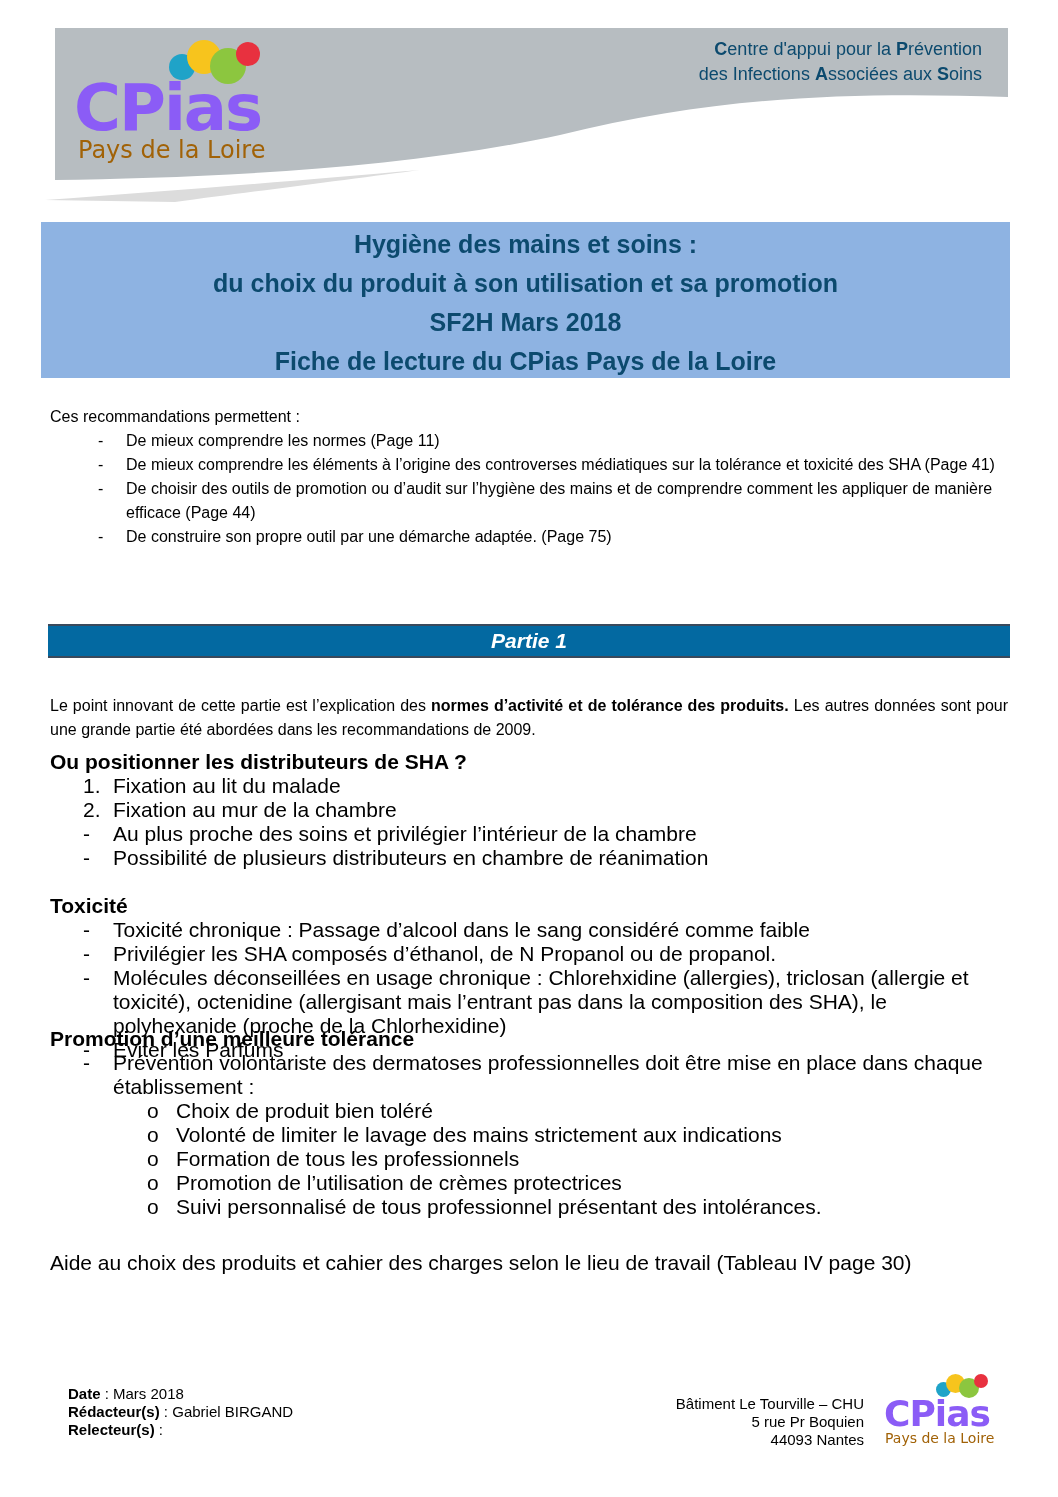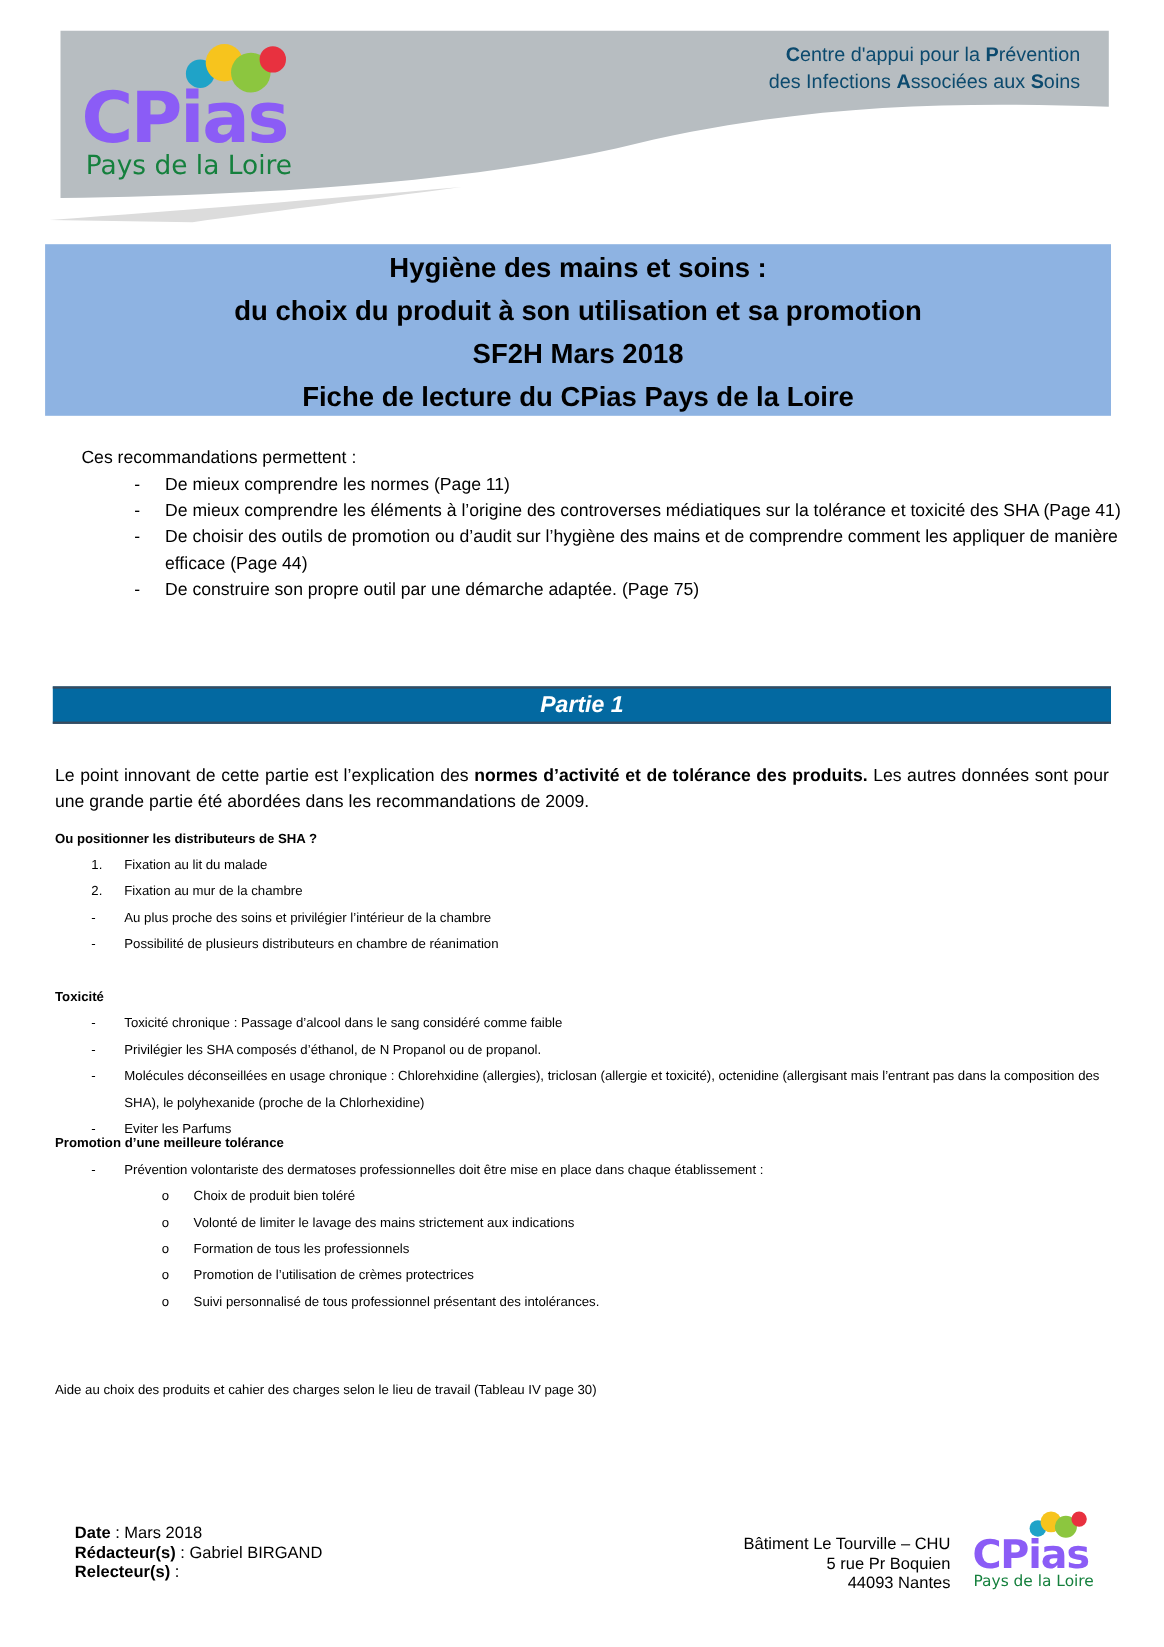--- a/index.html
+++ b/index.html
@@ -6,49 +6,49 @@
     body { width: 1058px; height: 1497px; position: relative; overflow: hidden;
            font-family: "Liberation Sans", sans-serif; color: #000; }
 
     
     .banner { position: absolute; left: 0; top: 0; width: 1058px; height: 210px; }
     .banner svg { position: absolute; left: 0; top: 0; }
     .logo-big { position: absolute; left: 74px; top: 38px; width: 210px; height: 130px; }
     .logo-word { position: absolute; left: 0; top: 38px; font-family: "DejaVu Sans", sans-serif;
                  font-weight: bold; font-size: 64px; color: #8b5cf6; letter-spacing: -2px; line-height: 1; }
     .logo-sub { position: absolute; left: 4px; top: 98px; font-family: "DejaVu Sans", sans-serif;
-                font-size: 24px; color: #15803d; white-space: nowrap; }
+                font-size: 24px; color: #a16207; white-space: nowrap; }
     .dot { position: absolute; border-radius: 50%; }
     .org-name { position: absolute; right: 76px; top: 37px; text-align: right; font-size: 18px;
                 line-height: 25px; color: #0c4a6e; }
     .org-name b { font-weight: bold; }
 
     
     .title-block { position: absolute; left: 41px; top: 222px; width: 969px; height: 156px;
-                   background: #8eb3e2; color: #000000; text-align: center;
+                   background: #8eb3e2; color: #0c4a6e; text-align: center;
                    font-family: "Liberation Sans", sans-serif; font-weight: bold; font-size: 25px; line-height: 39px;
                    padding-top: 3px; box-sizing: border-box; }
 
     
-    .body { position: absolute; left: 50px; top: 405px; width: 958px; font-size: 16px; line-height: 24px; margin-left: 24px; }
+    .body { position: absolute; left: 50px; top: 405px; width: 958px; font-size: 16px; line-height: 24px; }
     .intro-title { margin: 0; }
     ul.dash, ol.num, ul.circ { list-style: none; margin: 0; padding: 0; }
     .li { position: relative; }
     .intro-list .li { padding-left: 76px; }
     .intro-list .li .mark { position: absolute; left: 48px; top: 0; }
 
     .section-bar { position: absolute; left: 48px; top: 624px; width: 962px; height: 34px;
                    background: #0369a1; border-top: 2px solid #3a4a5c; border-bottom: 2px solid #3a4a5c;
                    box-sizing: border-box; text-align: center; color: #fff; font-style: italic;
                    font-weight: bold; font-size: 21px; line-height: 30px; }
 
     .p1 { position: absolute; left: 50px; top: 678px; width: 958px; font-size: 16px; line-height: 24px;
           text-align: justify; }
 
-    .block { position: absolute; left: 50px; width: 958px; font-size: 12px; line-height: 24px; }
+    .block { position: absolute; left: 50px; width: 958px; font-size: 21px; line-height: 24px; }
     .block .h { font-weight: bold; }
     .block .li { padding-left: 63px; }
     .block .li .mark { position: absolute; left: 33px; top: 0; }
     .block .li.sub { padding-left: 126px; }
     .block .li.sub .mark { position: absolute; left: 97px; top: 0; }
 
     
     .footer-left { position: absolute; left: 68px; top: 1385px; font-size: 15px; line-height: 18px; }
     .footer-left b { font-weight: bold; }
     .footer-addr { position: absolute; right: 194px; top: 1395px; text-align: right; font-size: 15px; line-height: 18px; }

